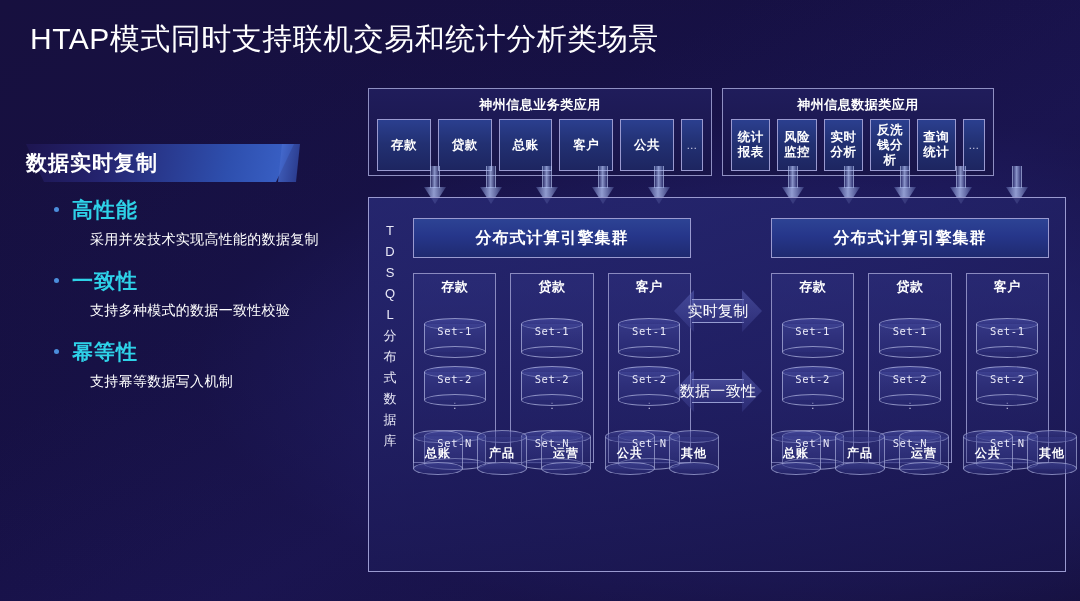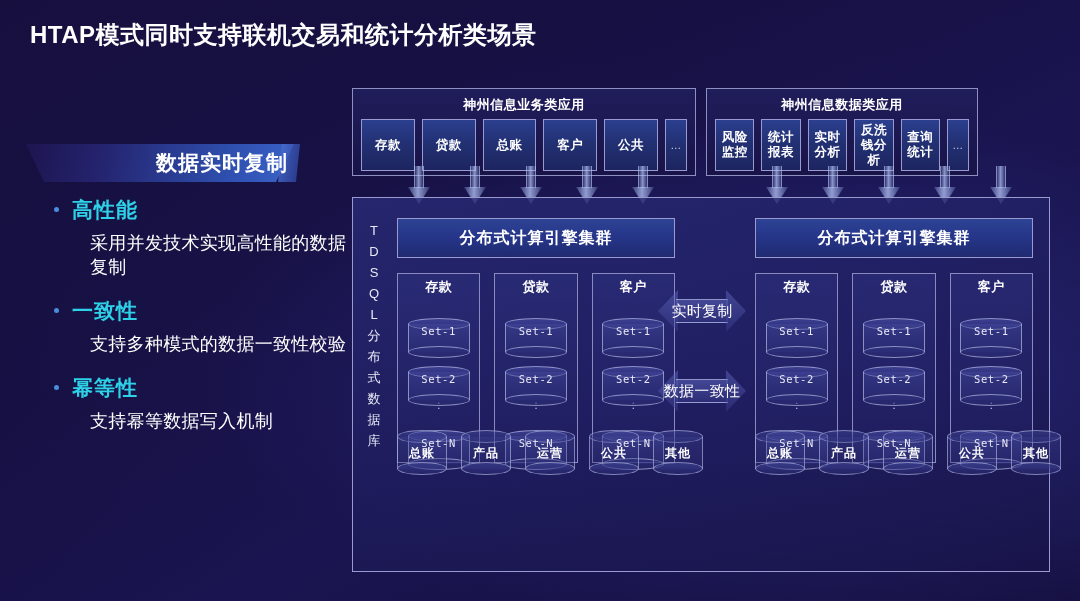--- a/index.html
+++ b/index.html
@@ -14,21 +14,21 @@
   #slide {
     position: absolute; left: 0; top: 0; width: 1080px; height: 601px;
     background:
       radial-gradient(120% 90% at 76% 62%, rgba(42,44,130,0.75) 0%, rgba(26,22,78,0.25) 48%, rgba(18,13,58,0) 75%),
       linear-gradient(150deg, #17103f 0%, #161043 35%, #1a1450 60%, #150f3d 100%);
   }
 
   
   #title {
     position: absolute; left: 30px; top: 19px;
-    font-size: 24px; font-weight: 700; letter-spacing: .5px;
+    font-size: 30px; font-weight: 400; letter-spacing: .5px;
     color: #ffffff; white-space: nowrap;
   }
 
   
   #left-panel { position: absolute; left: 26px; top: 144px; width: 330px; }
   #banner {
     position: relative; width: 268px; height: 38px;
     display: flex; align-items: center;
   }
   #banner .shape {
@@ -38,43 +38,43 @@
     clip-path: polygon(0 0, 268px 0, 250px 38px, 18px 38px);
   }
   #banner .edge {
     position: absolute; left: 252px; top: 0; width: 22px; height: 38px;
     background: linear-gradient(100deg, #4a72d8 0%, #2a3c92 100%);
     -webkit-clip-path: polygon(4px 0, 22px 0, 18px 38px, 0 38px);
     clip-path: polygon(4px 0, 22px 0, 18px 38px, 0 38px);
     opacity: .85;
   }
   #banner .banner-text {
-    position: relative; z-index: 2; width: 100%; text-align: right;
+    position: relative; z-index: 2; width: 100%; text-align: left;
     font-size: 21px; font-weight: bold; letter-spacing: 1px; color: #fff;
     padding-right: 6px;
   }
 
   .bullet-block { margin-top: 14px; }
   .bullet-row { display: flex; align-items: baseline; padding-left: 28px; }
   .bullet-dot {
     width: 5px; height: 5px; border-radius: 50%;
     background: #4b8ddb; margin-right: 13px; flex: 0 0 auto;
     transform: translateY(-5px);
   }
   .bullet-title {
     font-size: 21px; font-weight: bold; color: #2ed2e8; letter-spacing: 1px;
   }
   .bullet-desc {
-    font-size: 18px; color: #ffffff; padding-left: 64px;
+    font-size: 14px; color: #ffffff; padding-left: 64px;
     margin-top: 7px; letter-spacing: .3px;
   }
   .bullet-block + .bullet-block { margin-top: 18px; }
 
   
-  #diagram { position: absolute; left: 352px; top: 88px; width: 700px; height: 486px; }
+  #diagram { position: absolute; left: 368px; top: 88px; width: 700px; height: 486px; }
 
   .app-group {
     position: absolute; top: 0; height: 88px;
     border: 1px solid #8f8fc2;
     background: linear-gradient(180deg, rgba(32,29,92,.95) 0%, rgba(24,20,72,.95) 100%);
     padding: 6px 8px 8px 8px;
   }
   #app-group-biz  { left: 0px;   width: 344px; }
   #app-group-data { left: 354px; width: 272px; }
   .app-group-title {
@@ -261,22 +261,22 @@
         <div class="app-cell">总账</div>
         <div class="app-cell">客户</div>
         <div class="app-cell">公共</div>
         <div class="app-cell ellipsis">…</div>
       </div>
     </div>
 
     <div class="app-group" id="app-group-data">
       <div class="app-group-title">神州信息数据类应用</div>
       <div class="app-row">
+        <div class="app-cell">统计报表</div>
         <div class="app-cell">风险监控</div>
-        <div class="app-cell">统计报表</div>
         <div class="app-cell">实时分析</div>
         <div class="app-cell">反洗钱分析</div>
         <div class="app-cell">查询统计</div>
         <div class="app-cell ellipsis">…</div>
       </div>
     </div>
 
     <div class="down-arrow" style="left:56px;  top:78px;">
         <div class="stem"></div>
         <div class="head"></div>

